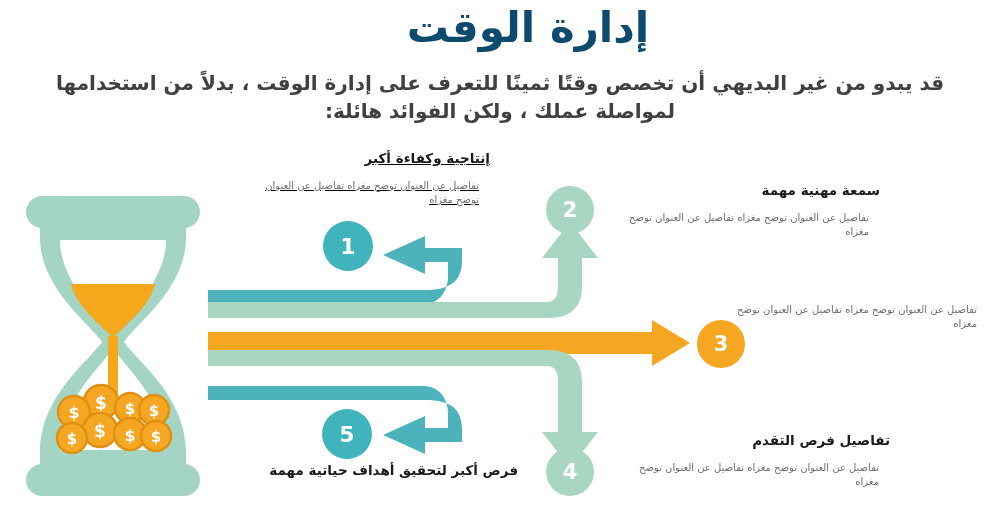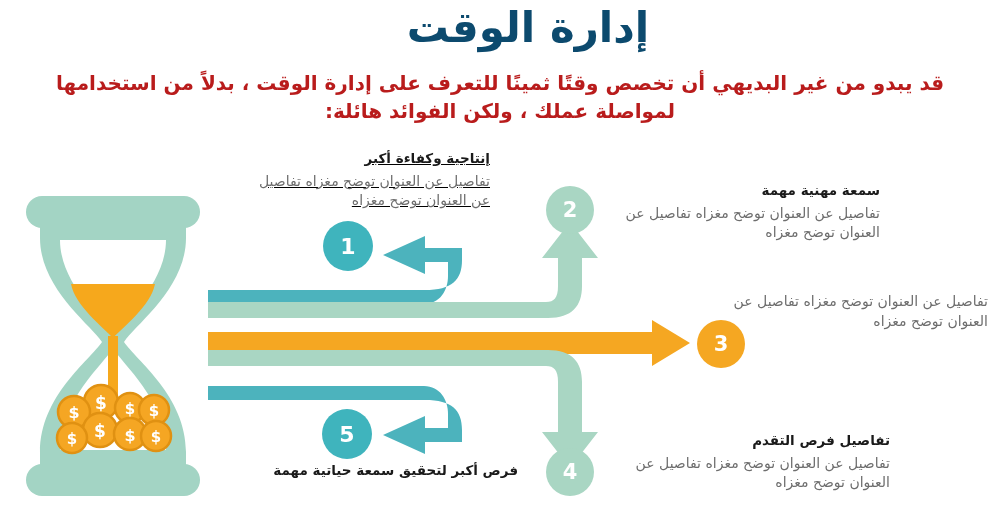--- a/index.html
+++ b/index.html
@@ -13,21 +13,21 @@
 
   
   .title{
     position:absolute;top:4px;left:0;width:1000px;
     text-align:center;font-size:42px;font-weight:bold;
     color:#0c4a6e;line-height:1.15;direction:rtl;margin-left:28px;
   }
   .subtitle{
     position:absolute;top:70px;left:50px;width:900px;
     text-align:center;font-size:20px;font-weight:bold;
-    color:#b91c1c;line-height:1.38;direction:rtl;
+    color:#404040;line-height:1.38;direction:rtl;
   }
 
   
   .hourglass{position:absolute;left:18px;top:196px;width:190px;height:300px;}
 
   
   .flow{position:absolute;left:0;top:140px;width:1000px;height:373px;}
 
   
   .circle{
@@ -39,21 +39,21 @@
   .c-mint{background:#a9d6c3;}
   .c-orange{background:#f5a722;}
 
   
   .item{position:absolute;direction:rtl;}
   .item .hd{
     font-size:13.5px;font-weight:bold;color:#1a1a1a;
     line-height:1.3;margin:0 0 4px 0;white-space:nowrap;
   }
   .item .bd{
-    font-size:14px;color:#6d6d6d;line-height:1.42;margin:0;
+    font-size:10px;color:#6d6d6d;line-height:1.42;margin:11px;
   }
   .ta-right{text-align:right;}
 </style>
 </head>
 <body>
 
 <div id="stage">
 
   <div class="title">إدارة الوقت</div>
   <div class="subtitle">قد يبدو من غير البديهي أن تخصص وقتًا ثمينًا للتعرف على إدارة الوقت ، بدلاً من استخدامها لمواصلة عملك ، ولكن الفوائد هائلة:</div>
@@ -186,16 +186,16 @@
   <div class="item ta-right" style="right:12px;top:292px;width:278px;">
     <p class="bd">تفاصيل عن العنوان توضح مغزاه تفاصيل عن العنوان توضح مغزاه</p>
   </div>
 
   <div class="item ta-right" style="right:110px;top:432px;width:282px;">
     <p class="hd">تفاصيل فرص التقدم</p>
     <p class="bd">تفاصيل عن العنوان توضح مغزاه تفاصيل عن العنوان توضح مغزاه</p>
   </div>
 
   <div class="item ta-right" style="right:482px;top:462px;width:262px;">
-    <p class="hd">فرص أكبر لتحقيق سمعة حياتية مهمة</p>
+    <p class="hd">فرص أكبر لتحقيق أهداف حياتية مهمة</p>
   </div>
 
 </div>
 
 </body></html>

